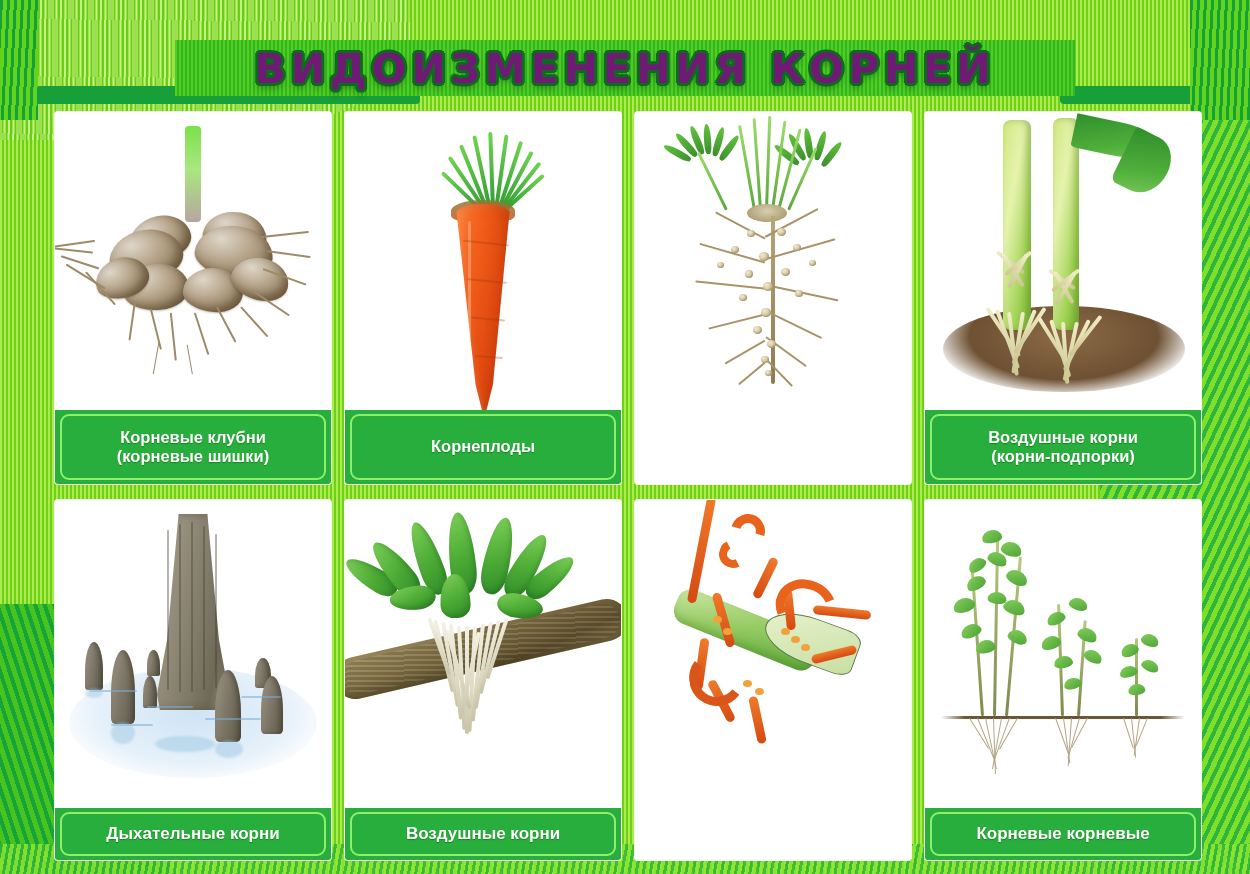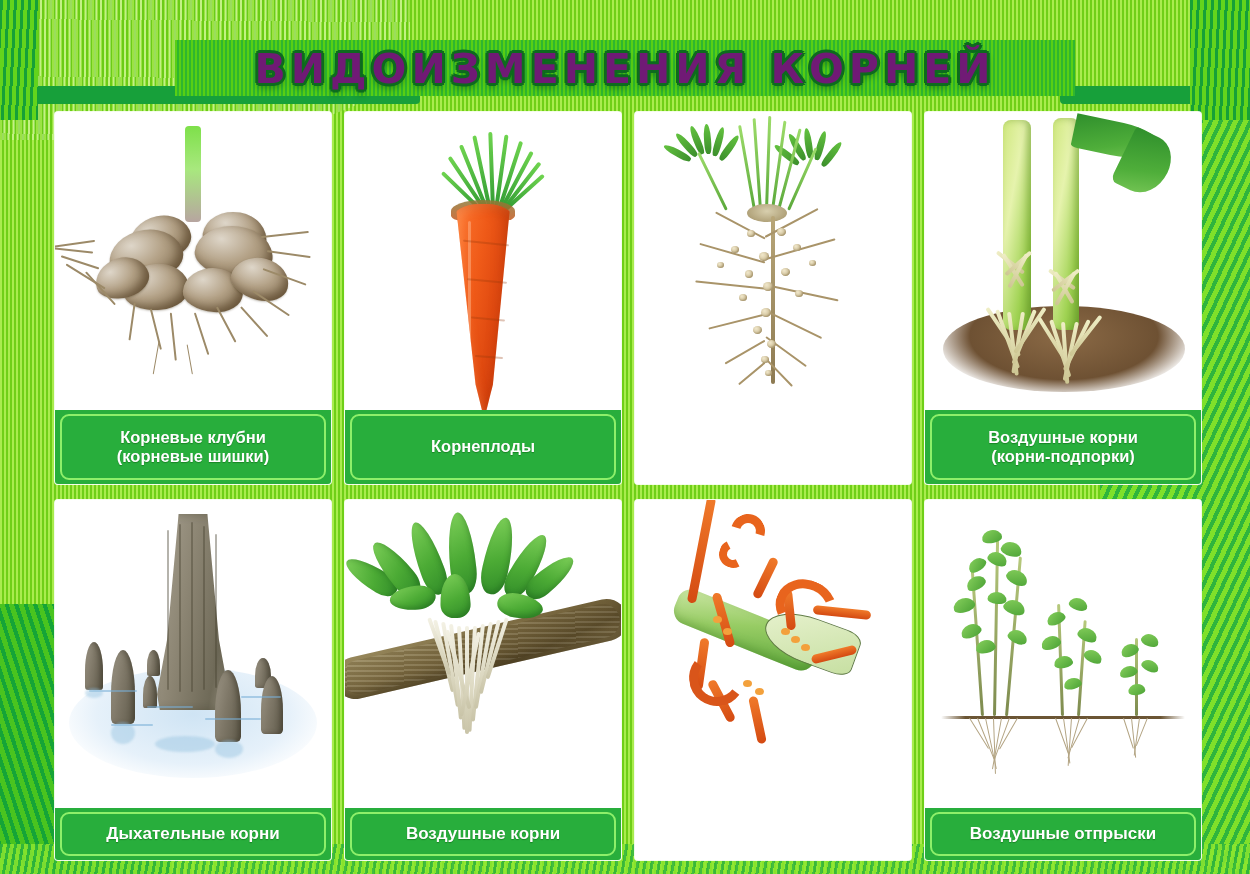--- a/index.html
+++ b/index.html
@@ -812,18 +812,18 @@
           <div class="fine-root" style="left:154px;top:218px;height:42px;transform:rotate(16deg);"></div>
           <div class="fine-root" style="left:162px;top:218px;height:34px;transform:rotate(28deg);"></div>
 
           <div class="fine-root" style="left:198px;top:218px;height:32px;transform:rotate(-18deg);"></div>
           <div class="fine-root" style="left:206px;top:218px;height:40px;transform:rotate(-6deg);"></div>
           <div class="fine-root" style="left:214px;top:218px;height:38px;transform:rotate(8deg);"></div>
           <div class="fine-root" style="left:222px;top:218px;height:30px;transform:rotate(22deg);"></div>
         </div>
       </div>
       <div class="card-caption cap-row2">
-        <span>Воздушные отпрыски</span>
+        <span>Корневые корневые</span>
       </div>
     </div>
 
   </div>
 </div>
 
 </body></html>

